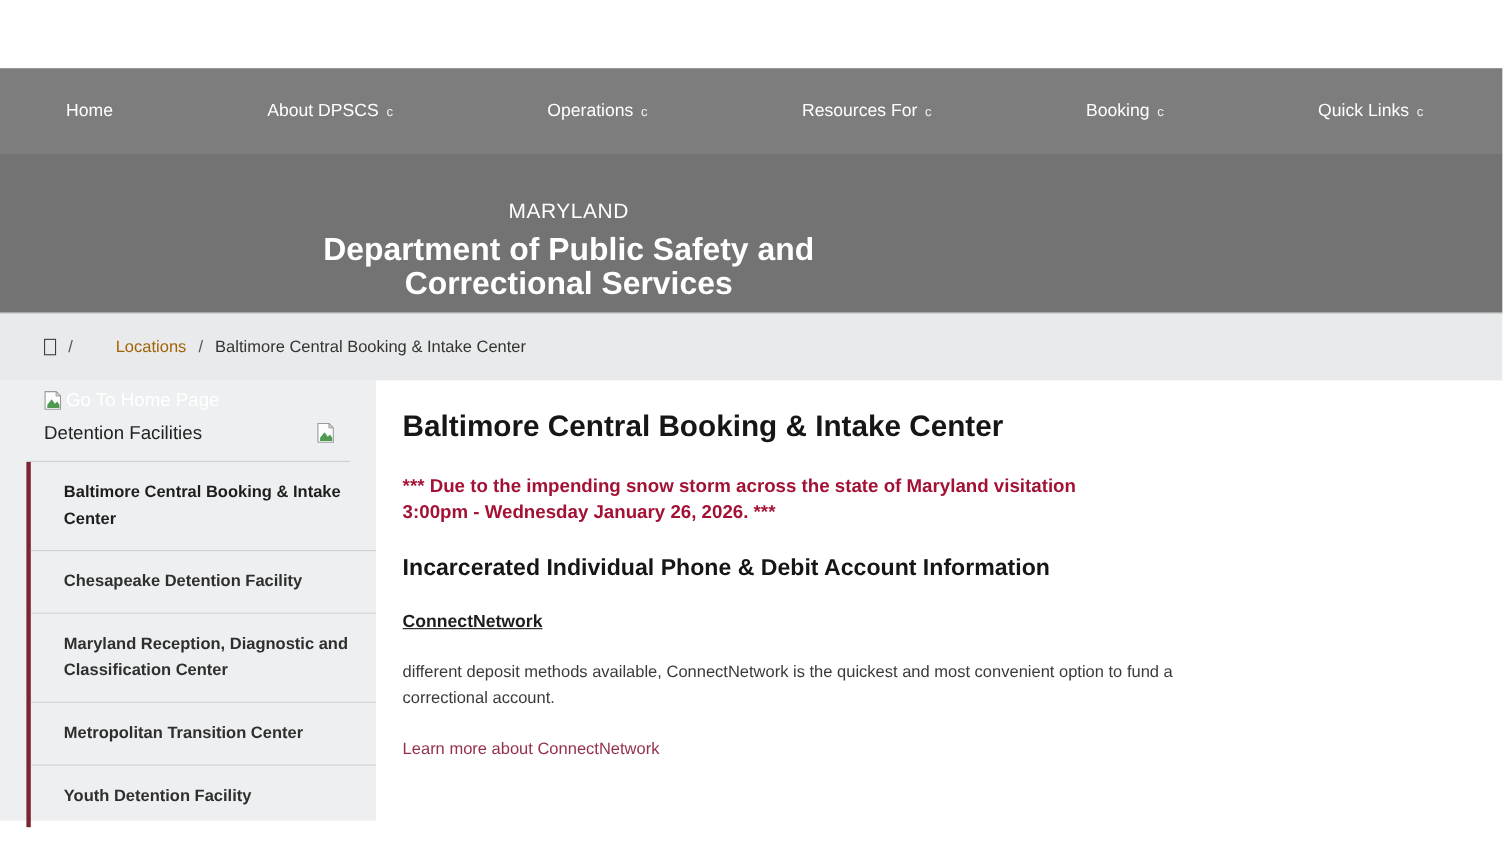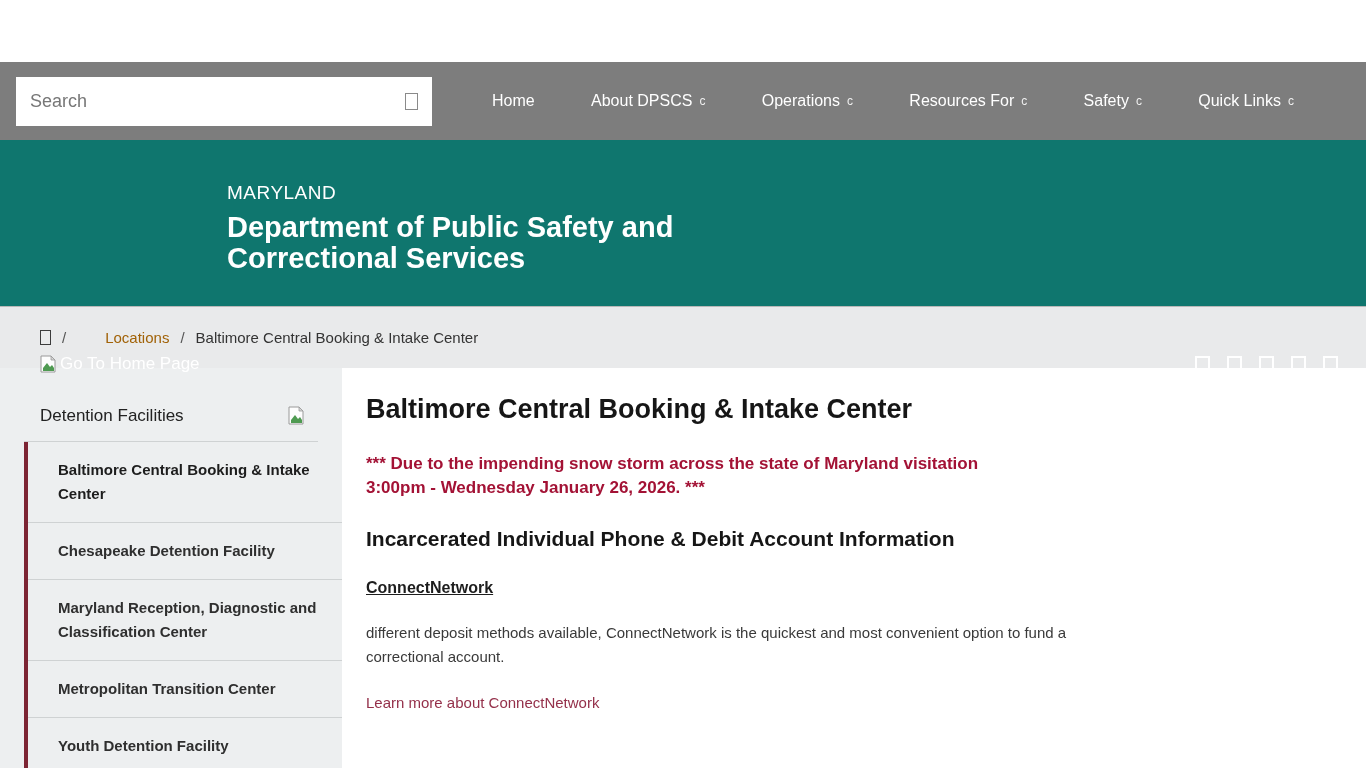--- a/index.html
+++ b/index.html
@@ -17,21 +17,21 @@
     color:#444; font-family:"Liberation Sans", sans-serif; }
   .searchbox input::placeholder { color:#777; }
   .search-glyph { width:13px; height:17px; border:1px solid #8a8a8a; flex:0 0 auto; }
   .navmenu { flex:1; display:flex; justify-content:space-between;
     padding:0 72px 0 60px; align-items:center; }
   .navitem { color:#ffffff; font-size:16px; text-decoration:none; display:flex;
     align-items:center; cursor:pointer; }
   .navitem .caret { font-size:12px; margin-left:7px; color:#f0f0f0; }
 
   
-  .masthead { height:166px; background:#0f766e; position:relative; }
+  .masthead { height:144px; background:#737373; position:relative;text-align:center; }
   .logo-wrap { position:absolute; left:40px; top:214px; display:flex;
     align-items:center; color:#fff; font-size:17px; }
   .logo-wrap svg { margin-right:4px; }
   .mast-titles { position:absolute; left:227px; top:42px; color:#ffffff; }
   .mast-state { font-size:19px; font-weight:400; letter-spacing:0.5px; }
   .mast-dept { font-size:29px; font-weight:bold; line-height:31px; width:580px;
     margin-top:8px; }
   .social-row { position:absolute; right:28px; top:216px; display:flex; gap:17px; }
   .social-box { width:15px; height:20px; border:2px solid #ffffff; cursor:pointer; }
 
@@ -65,42 +65,38 @@
   .para { margin-top:24px; font-size:15px; line-height:24px; color:#3a3a3a; }
   .learn-link { display:inline-block; margin-top:25px; font-size:15px;
     color:#94304a; text-decoration:none; cursor:pointer; }
 </style>
 </head>
 <body>
 
 <div class="topstrip"></div>
 
 <div class="navbar">
-  <div class="searchbox">
-    <input type="text" placeholder="Search" style="">
-    <span class="search-glyph"></span>
-  </div>
   <div class="navmenu">
     <a class="navitem">
       <span>Home</span>
     </a>
     <a class="navitem">
       <span>About DPSCS</span>
       <span class="caret">c</span>
     </a>
     <a class="navitem">
       <span>Operations</span>
       <span class="caret">c</span>
     </a>
     <a class="navitem">
       <span>Resources For</span>
       <span class="caret">c</span>
     </a>
     <a class="navitem">
-      <span>Safety</span>
+      <span>Booking</span>
       <span class="caret">c</span>
     </a>
     <a class="navitem">
       <span>Quick Links</span>
       <span class="caret">c</span>
     </a>
   </div>
 </div>
 
 <div class="masthead">

